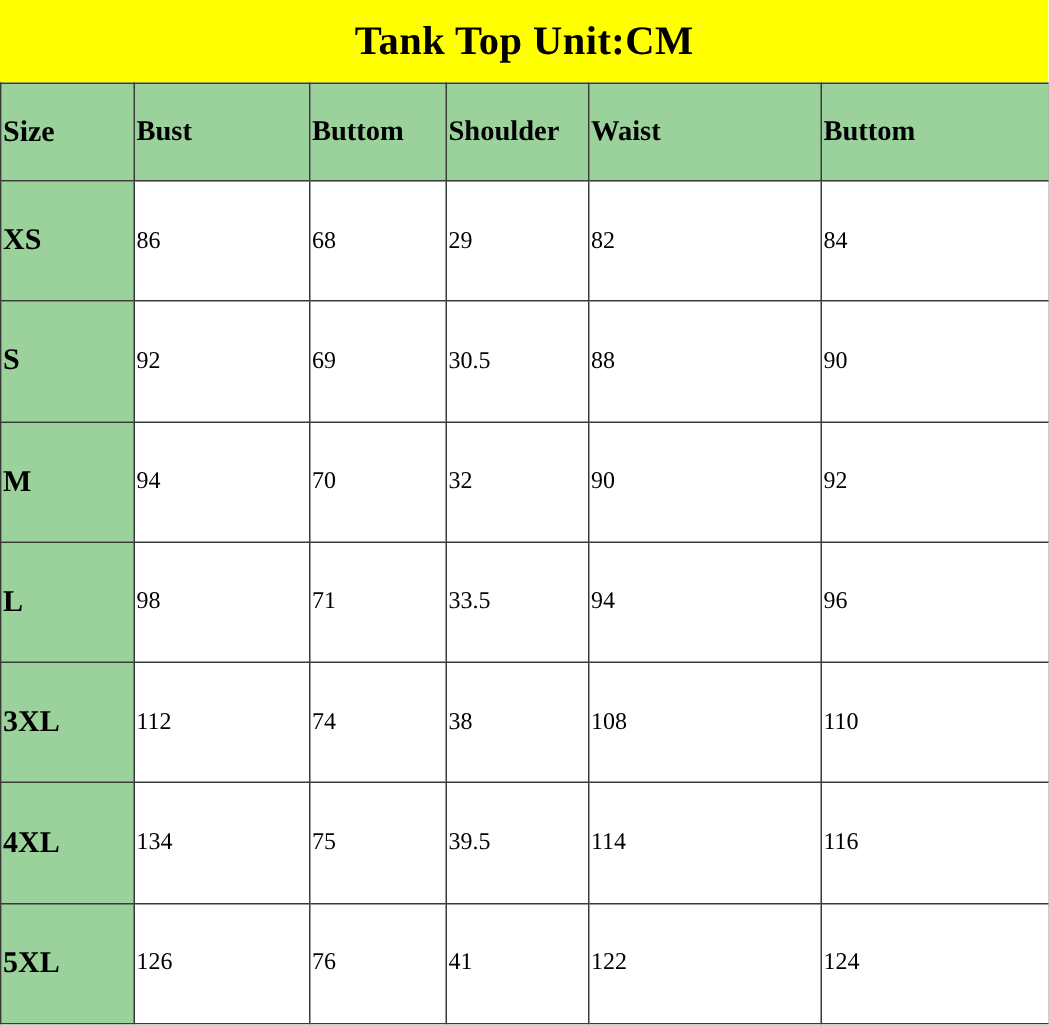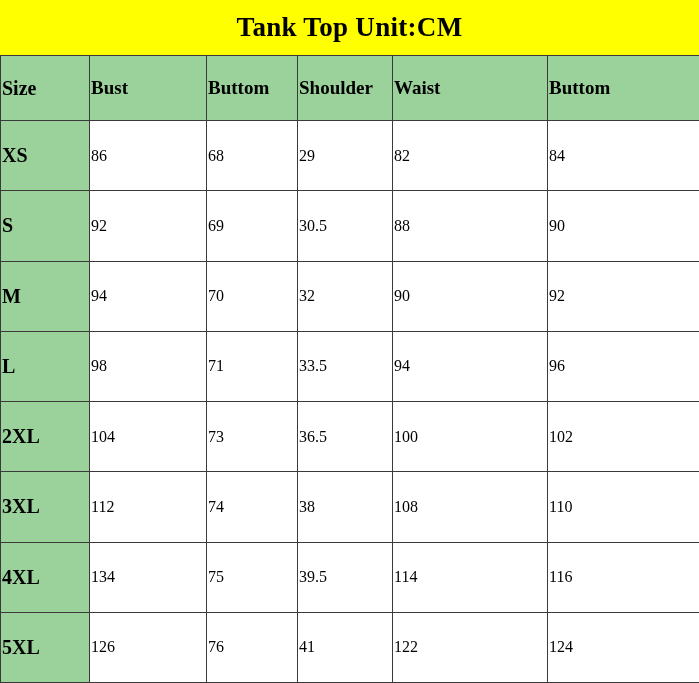--- a/index.html
+++ b/index.html
@@ -128,28 +128,20 @@
       </tr>
       <tr>
         <th class="row-head">L</th>
         <td>98</td>
         <td>71</td>
         <td>33.5</td>
         <td>94</td>
         <td>96</td>
       </tr>
       <tr>
-        <th class="row-head">2XL</th>
-        <td>104</td>
-        <td>73</td>
-        <td>36.5</td>
-        <td>100</td>
-        <td>102</td>
-      </tr>
-      <tr>
         <th class="row-head">3XL</th>
         <td>112</td>
         <td>74</td>
         <td>38</td>
         <td>108</td>
         <td>110</td>
       </tr>
       <tr>
         <th class="row-head">4XL</th>
         <td>134</td>

